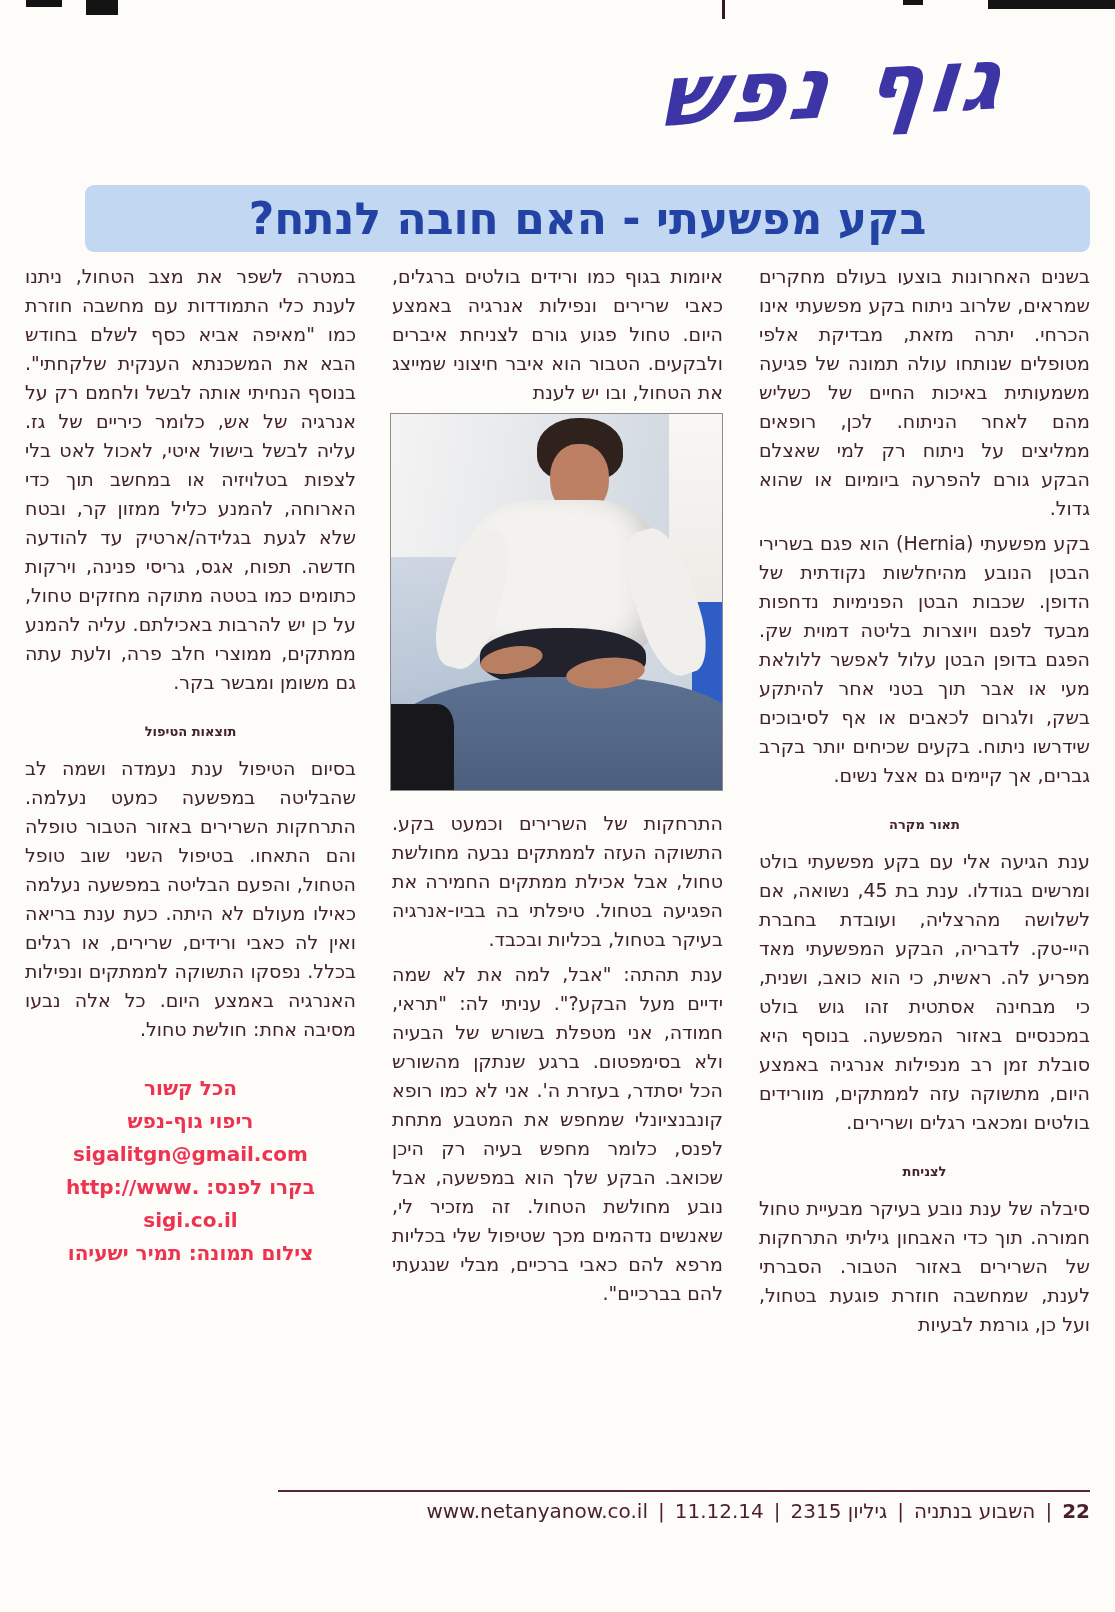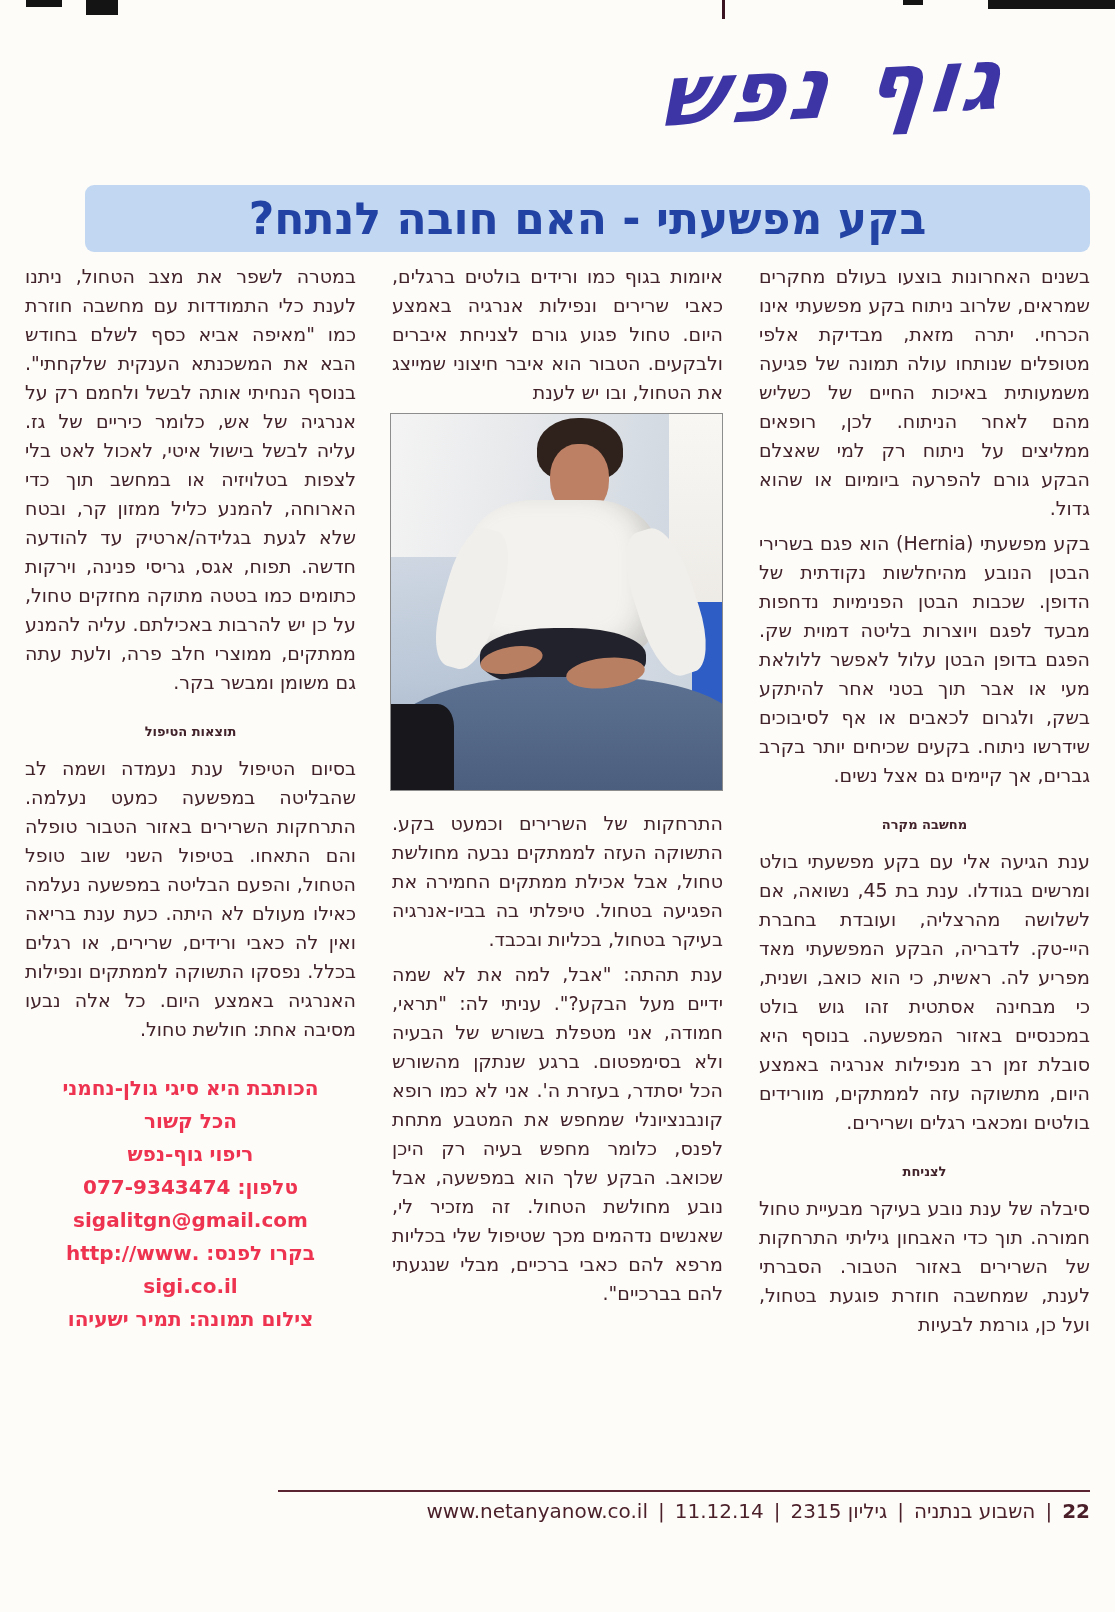--- a/index.html
+++ b/index.html
@@ -123,21 +123,21 @@
 
   <div class="headline-bar">
     <span dir="rtl">בקע מפשעתי - האם חובה לנתח?</span>
   </div>
 
   <div class="columns" dir="rtl">
 
     <div class="col">
       <p>בשנים האחרונות בוצעו בעולם מחקרים שמראים, שלרוב ניתוח בקע מפשעתי אינו הכרחי. יתרה מזאת, מבדיקת אלפי מטופלים שנותחו עולה תמונה של פגיעה משמעותית באיכות החיים של כשליש מהם לאחר הניתוח. לכן, רופאים ממליצים על ניתוח רק למי שאצלם הבקע גורם להפרעה ביומיום או שהוא גדול.</p>
       <p>בקע מפשעתי (Hernia) הוא פגם בשרירי הבטן הנובע מהיחלשות נקודתית של הדופן. שכבות הבטן הפנימיות נדחפות מבעד לפגם ויוצרות בליטה דמוית שק. הפגם בדופן הבטן עלול לאפשר ללולאת מעי או אבר תוך בטני אחר להיתקע בשק, ולגרום לכאבים או אף לסיבוכים שידרשו ניתוח. בקעים שכיחים יותר בקרב גברים, אך קיימים גם אצל נשים.</p>
-      <div class="col-head">מחשבה מקרה</div>
+      <div class="col-head">תאור מקרה</div>
       <p>ענת הגיעה אלי עם בקע מפשעתי בולט ומרשים בגודלו. ענת בת 45, נשואה, אם לשלושה מהרצליה, ועובדת בחברת היי-טק. לדבריה, הבקע המפשעתי מאד מפריע לה. ראשית, כי הוא כואב, ושנית, כי מבחינה אסתטית זהו גוש בולט במכנסיים באזור המפשעה. בנוסף היא סובלת זמן רב מנפילות אנרגיה באמצע היום, מתשוקה עזה לממתקים, מוורידים בולטים ומכאבי רגלים ושרירים.</p>
       <div class="col-head">לצניחת</div>
       <p>סיבלה של ענת נובע בעיקר מבעיית טחול חמורה. תוך כדי האבחון גיליתי התרחקות של השרירים באזור הטבור. הסברתי לענת, שמחשבה חוזרת פוגעת בטחול, ועל כן, גורמת לבעיות</p>
     </div>
 
     <div class="col">
       <p>איומות בגוף כמו ורידים בולטים ברגלים, כאבי שרירים ונפילות אנרגיה באמצע היום. טחול פגוע גורם לצניחת איברים ולבקעים. הטבור הוא איבר חיצוני שמייצג את הטחול, ובו יש לענת</p>
 
       <div class="photo">
         <div class="ph-window"></div>
@@ -158,24 +158,22 @@
       <p>התרחקות של השרירים וכמעט בקע. התשוקה העזה לממתקים נבעה מחולשת טחול, אבל אכילת ממתקים החמירה את הפגיעה בטחול. טיפלתי בה בביו-אנרגיה בעיקר בטחול, בכליות ובכבד.</p>
       <p>ענת תהתה: "אבל, למה את לא שמה ידיים מעל הבקע?". עניתי לה: "תראי, חמודה, אני מטפלת בשורש של הבעיה ולא בסימפטום. ברגע שנתקן מהשורש הכל יסתדר, בעזרת ה'. אני לא כמו רופא קונבנציונלי שמחפש את המטבע מתחת לפנס, כלומר מחפש בעיה רק היכן שכואב. הבקע שלך הוא במפשעה, אבל נובע מחולשת הטחול. זה מזכיר לי, שאנשים נדהמים מכך שטיפול שלי בכליות מרפא להם כאבי ברכיים, מבלי שנגעתי להם בברכיים".</p>
     </div>
 
     <div class="col">
       <p>במטרה לשפר את מצב הטחול, ניתנו לענת כלי התמודדות עם מחשבה חוזרת כמו "מאיפה אביא כסף לשלם בחודש הבא את המשכנתא הענקית שלקחתי". בנוסף הנחיתי אותה לבשל ולחמם רק על אנרגיה של אש, כלומר כיריים של גז. עליה לבשל בישול איטי, לאכול לאט בלי לצפות בטלויזיה או במחשב תוך כדי הארוחה, להמנע כליל ממזון קר, ובטח שלא לגעת בגלידה/ארטיק עד להודעה חדשה. תפוח, אגס, גריסי פנינה, וירקות כתומים כמו בטטה מתוקה מחזקים טחול, על כן יש להרבות באכילתם. עליה להמנע ממתקים, ממוצרי חלב פרה, ולעת עתה גם משומן ומבשר בקר.</p>
       <div class="col-head">תוצאות הטיפול</div>
       <p>בסיום הטיפול ענת נעמדה ושמה לב שהבליטה במפשעה כמעט נעלמה. התרחקות השרירים באזור הטבור טופלה והם התאחו. בטיפול השני שוב טופל הטחול, והפעם הבליטה במפשעה נעלמה כאילו מעולם לא היתה. כעת ענת בריאה ואין לה כאבי ורידים, שרירים, או רגלים בכלל. נפסקו התשוקה לממתקים ונפילות האנרגיה באמצע היום. כל אלה נבעו מסיבה אחת: חולשת טחול.</p>
 
       <div class="contact">
-        <div>הכותבת היא סיגי גולן-נחמני</div>
         <div>הכל קשור</div>
         <div>ריפוי גוף-נפש</div>
-        <div>טלפון: 077-9343474</div>
         <div>sigalitgn@gmail.com</div>
         <div>בקרו לפנס: .http://www</div>
         <div>sigi.co.il</div>
         <div>צילום תמונה: תמיר ישעיהו</div>
       </div>
     </div>
 
   </div>
 
   <div class="footer-rule"></div>

